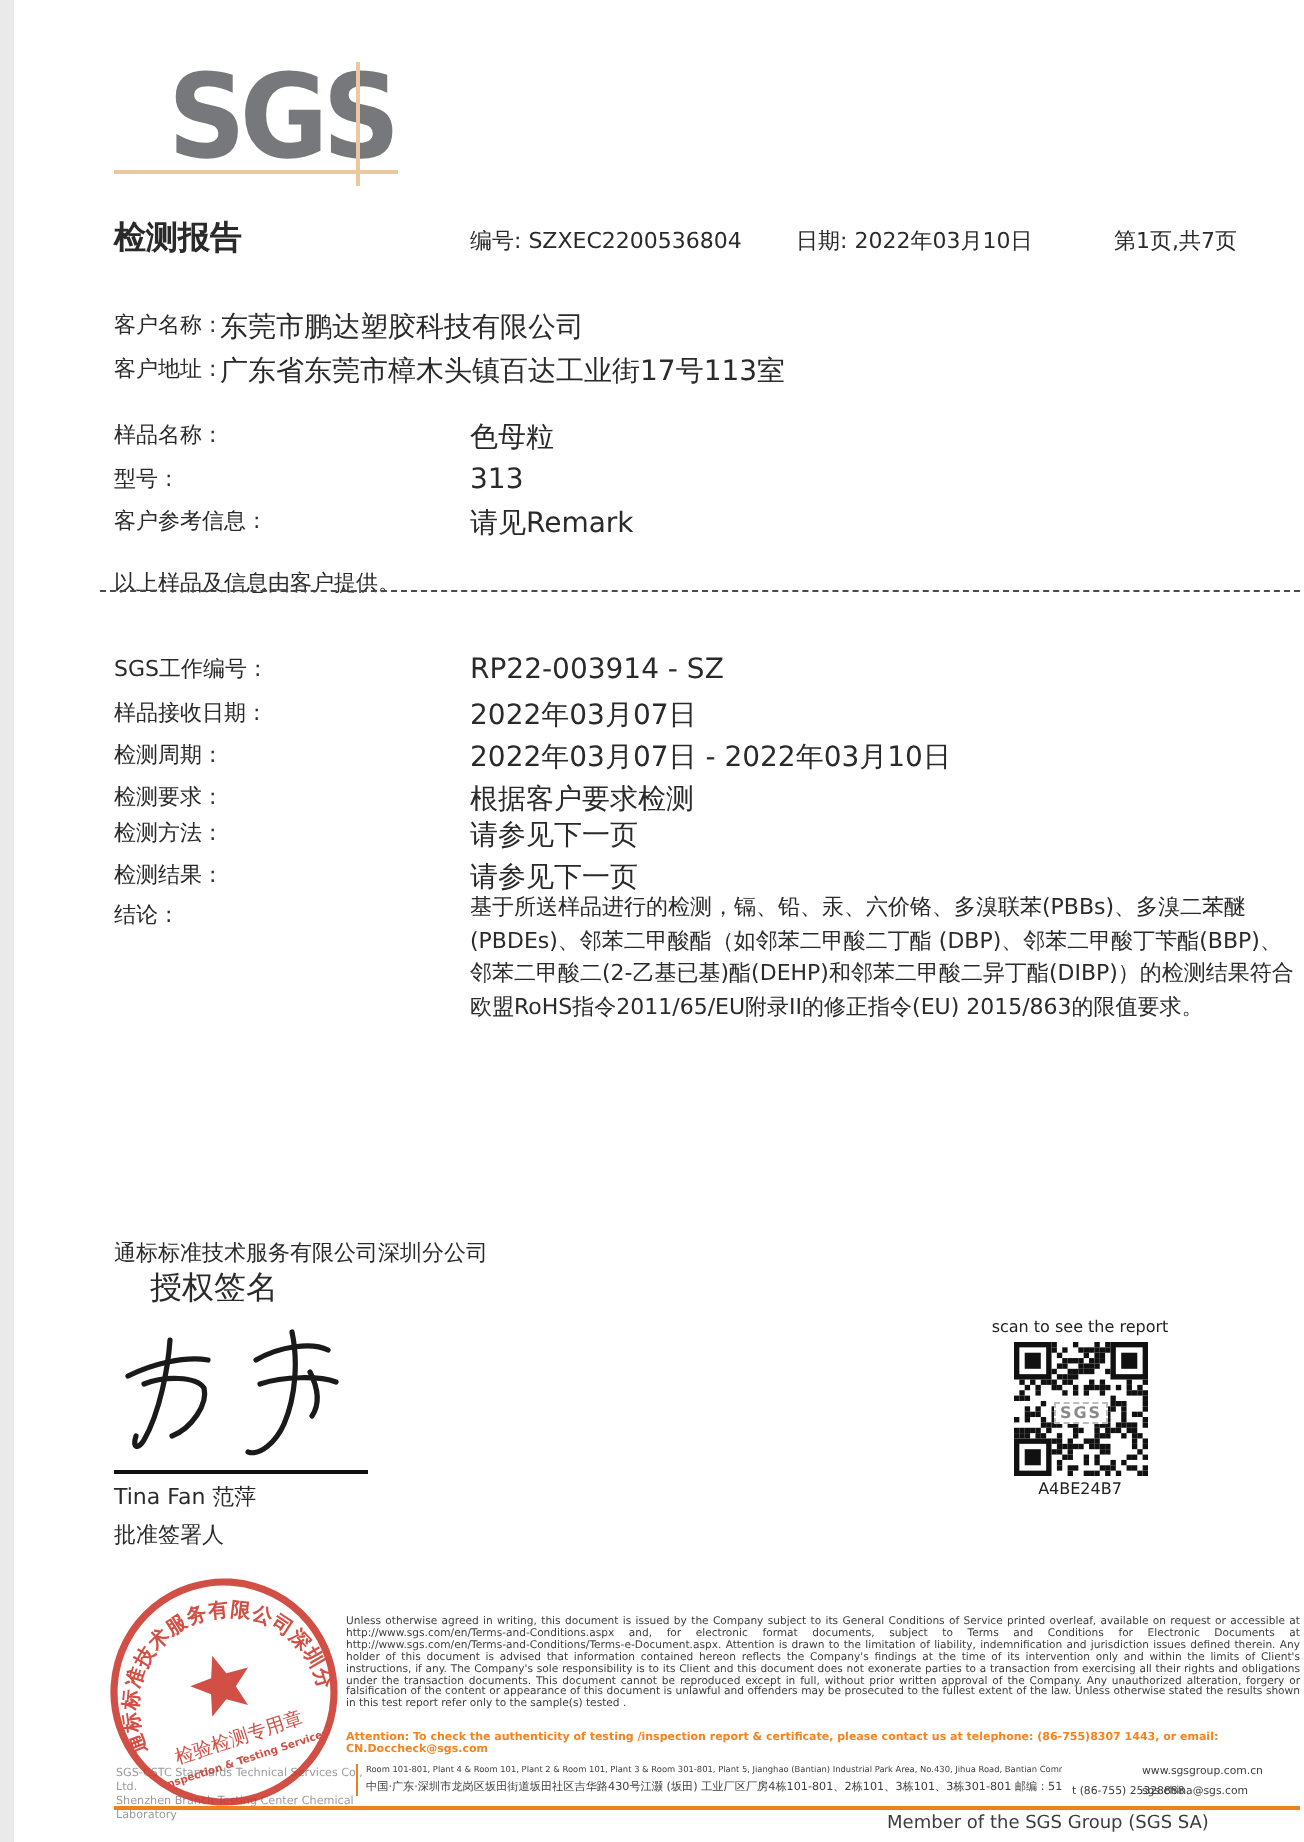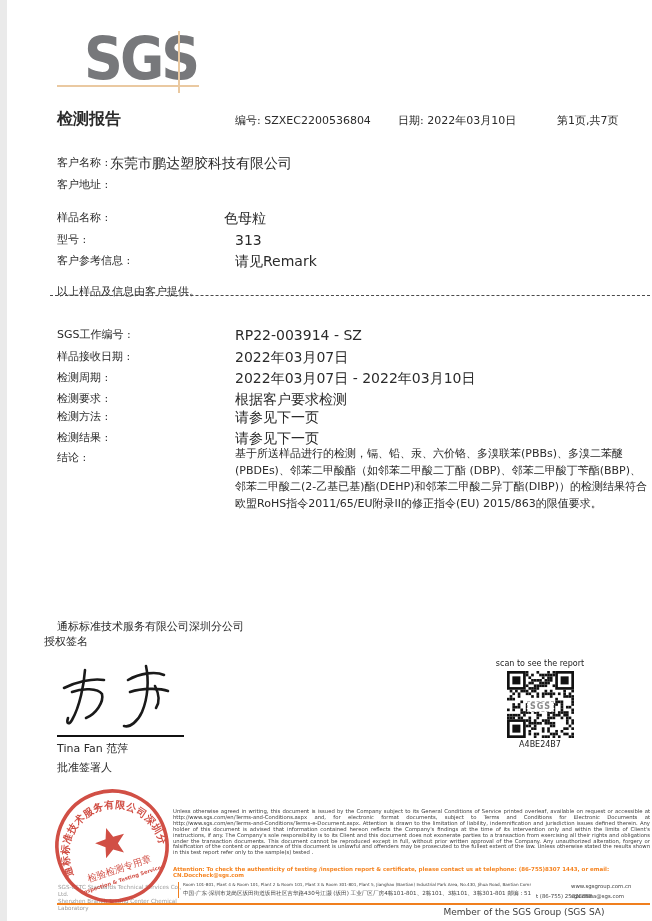--- a/index.html
+++ b/index.html
@@ -25,21 +25,21 @@
 
   .lbl{font-size:11px;white-space:nowrap;}
   .val{font-size:14px;white-space:nowrap;}
 
   .dash-sep{left:50px;top:295px;width:600px;border-top:1.5px dashed #4a4a4a;}
 
   .conclusion{left:235px;top:446px;width:416px;font-size:11px;line-height:16.5px;}
 
   
   .sig-company{left:57px;top:619px;font-size:11px;}
-  .sig-auth{left:44px;top:634px;font-size:11px;}
+  .sig-auth{left:75px;top:634px;font-size:16px;}
   .sig-svg{left:58px;top:658px;}
   .sig-line{left:57px;top:735px;width:127px;height:2px;background:#111;}
   .sig-name{left:57px;top:741px;font-size:11px;}
   .sig-role{left:57px;top:760px;font-size:11px;}
 
   
   .qr-caption{left:478px;top:659px;width:124px;text-align:center;font-size:8px;color:#222;}
   .qr-box{left:507px;top:671px;width:67px;height:67px;}
   .qr-center{left:507px;top:694px;width:67px;text-align:center;}
   .qr-center span{background:#fff;padding:0 2px;font-size:8px;font-weight:bold;color:#8a8a8a;letter-spacing:1px;border:1px dashed #bbb;}
@@ -74,23 +74,24 @@
   <div class="abs logo-vline"></div>
 
   <div class="abs doc-title">检测报告</div>
   <div class="abs hmeta hm-no">编号: SZXEC2200536804</div>
   <div class="abs hmeta hm-date">日期: 2022年03月10日</div>
   <div class="abs hmeta hm-page">第1页,共7页</div>
 
   <div class="abs lbl" style="left:57px;top:155px;">客户名称 :</div>
   <div class="abs val" style="left:110px;top:155px;">东莞市鹏达塑胶科技有限公司</div>
   <div class="abs lbl" style="left:57px;top:177px;">客户地址 :</div>
+  <div class="abs val" style="left:110px;top:177px;">广东省东莞市樟木头镇百达工业街17号113室</div>
 
   <div class="abs lbl" style="left:57px;top:210px;">样品名称 :</div>
-  <div class="abs val" style="left:224px;top:210px;">色母粒</div>
+  <div class="abs val" style="left:235px;top:210px;">色母粒</div>
   <div class="abs lbl" style="left:57px;top:232px;">型号 :</div>
   <div class="abs val" style="left:235px;top:232px;">313</div>
   <div class="abs lbl" style="left:57px;top:253px;">客户参考信息 :</div>
   <div class="abs val" style="left:235px;top:253px;text-align:center;">请见Remark</div>
   <div class="abs lbl" style="left:57px;top:284px;">以上样品及信息由客户提供。</div>
 
   <div class="abs dash-sep"></div>
 
   <div class="abs lbl" style="left:57px;top:327px;">SGS工作编号 :</div>
   <div class="abs val" style="left:235px;top:327px;">RP22-003914 - SZ</div>

